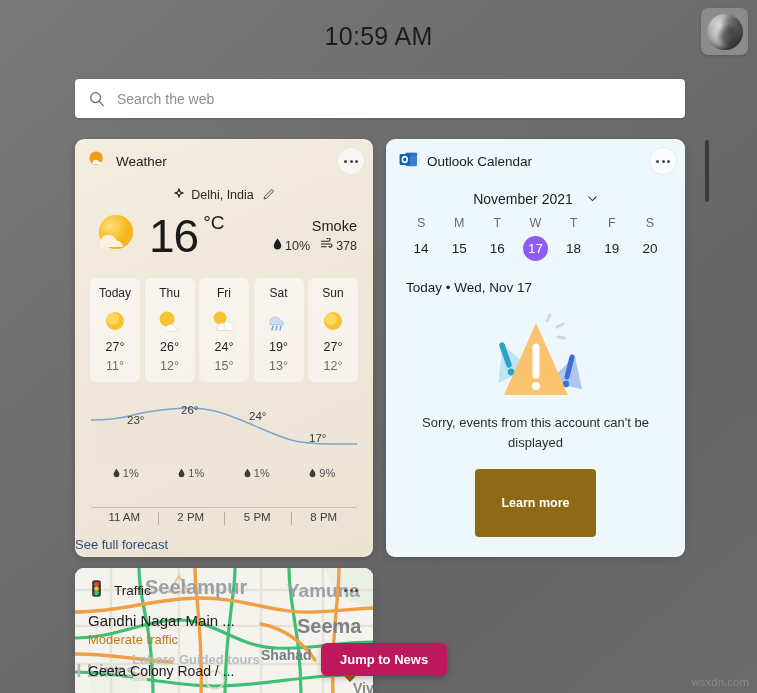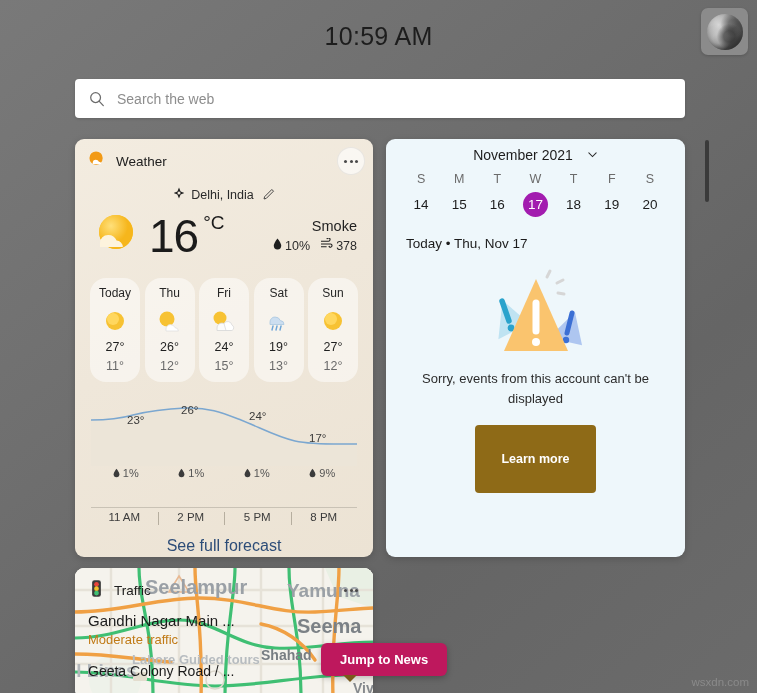--- a/index.html
+++ b/index.html
@@ -166,21 +166,21 @@
   #cond-stats .stat { display:flex; align-items:center; gap:3px; }
 
   
   #days {
     display: flex;
     justify-content: space-between;
     padding: 14px 15px 0 15px;
   }
   .day {
     width: 50px;
-    border-radius: 16px;
+    border-radius: 6px;
     background: rgba(255,255,255,0.50);
     padding: 8px 0 9px 0;
     text-align: center;
   }
   .day .dname { font-size: 12px; color: #262626; }
   .day .dicon { height: 30px; display:flex; align-items:center; justify-content:center; margin: 6px 0 4px 0; }
   .day .dhi { font-size: 12.5px; color: #1f1f1f; margin-top: 2px; }
   .day .dlo { font-size: 12.5px; color: #6a6a6a; margin-top: 5px; }
 
   
@@ -220,23 +220,22 @@
     position: relative;
   }
   #hr-times .t + .t::before {
     content: "";
     position: absolute;
     left: 0; top: 1px;
     width: 1px; height: 13px;
     background: #b6ae9f;
   }
   #full-forecast {
-    text-align: center;
     margin-top: 14px;
-    font-size: 16px;
+    font-size: 13px;
     color: #2d4d78;
   }
 
   
   #outlook-card {
     left: 386px; top: 139px;
     width: 299px; height: 418px;
     background: #eef7fb;
   }
   #cal-month {
@@ -255,21 +254,21 @@
     text-align: center;
     font-size: 12.5px;
   }
   .cal-row.dow .cell { color: #6b6b6b; }
   .cal-row.nums { margin-top: 6px; }
   .cal-row.nums .cell { color: #1c1c1c; font-size: 13.5px; height: 26px; line-height: 26px; }
   .cal-row.nums .cell.sel span {
     display:inline-block;
     width: 25px; height: 25px; line-height: 25px;
     border-radius: 50%;
-    background: #a21caf;
+    background: #8b5cf6;
     color: #ffffff;
   }
   #today-line {
     font-size: 13.5px;
     color: #1c1c1c;
     padding: 18px 0 0 20px;
   }
   #err-art {
     display: flex;
     align-items: center;
@@ -576,20 +575,37 @@
     <span class="t">2 PM</span>
     <span class="t">5 PM</span>
     <span class="t">8 PM</span>
   </div>
 
   <div id="full-forecast">See full forecast</div>
 </div>
 
 <div id="outlook-card" class="card">
 
+  <div class="card-header">
+    <span>
+      <svg width="19" height="19" viewBox="0 0 20 20">
+        <rect x="7" y="3" width="12" height="14" rx="1.2" fill="#3f7fd0"></rect>
+        <rect x="7" y="3" width="12" height="3.4" fill="#2f6ec0"></rect>
+        <rect x="0.6" y="4.2" width="11" height="11.6" rx="1.6" fill="#0f62ad"></rect>
+        <ellipse cx="6.1" cy="10" rx="3.4" ry="3.9" fill="#ffffff"></ellipse>
+        <ellipse cx="6.1" cy="10" rx="1.7" ry="2.2" fill="#0f62ad"></ellipse>
+      </svg>
+    </span>
+    <span class="wtitle">Outlook Calendar</span>
+    <span class="dots-btn">
+        <i></i>
+        <i></i>
+        <i></i>
+      </span>
+  </div>
 
   <div id="cal-month">
     <span>November 2021</span>
     <span>
       <svg width="11" height="11" viewBox="0 0 12 12">
           <path d="M2 4.2 L6 8.2 L10 4.2" fill="none" stroke="#2a2a2a" stroke-width="1.1" stroke-linecap="round"></path>
         </svg>
     </span>
   </div>
 
@@ -606,21 +622,21 @@
   <div class="cal-row nums">
     <span class="cell"><span>14</span></span>
     <span class="cell"><span>15</span></span>
     <span class="cell"><span>16</span></span>
     <span class="cell sel"><span>17</span></span>
     <span class="cell"><span>18</span></span>
     <span class="cell"><span>19</span></span>
     <span class="cell"><span>20</span></span>
   </div>
 
-  <div id="today-line">Today • Thu, Nov 17</div>
+  <div id="today-line">Today • Wed, Nov 17</div>
 
   <div id="err-art">
     <svg width="124" height="92" viewBox="0 0 124 92">
 
       <path d="M18 72 L34 36 L52 66 Z" fill="#bfe3f2" transform="rotate(-18 35 54)"></path>
       <line x1="28" y1="38" x2="35" y2="58" stroke="#2aa3cc" stroke-width="5.5" stroke-linecap="round"></line>
       <circle cx="37" cy="65" r="3.4" fill="#2aa3cc"></circle>
 
       <path d="M78 80 L96 48 L112 78 Z" fill="#aec6f0" transform="rotate(16 95 66)"></path>
       <line x1="98" y1="50" x2="93" y2="70" stroke="#3b6fd4" stroke-width="5" stroke-linecap="round"></line>

